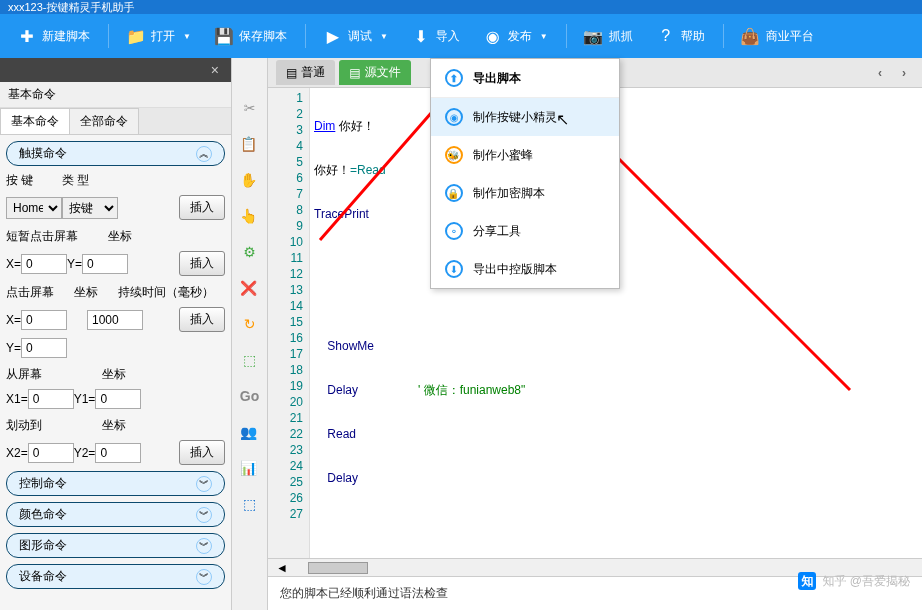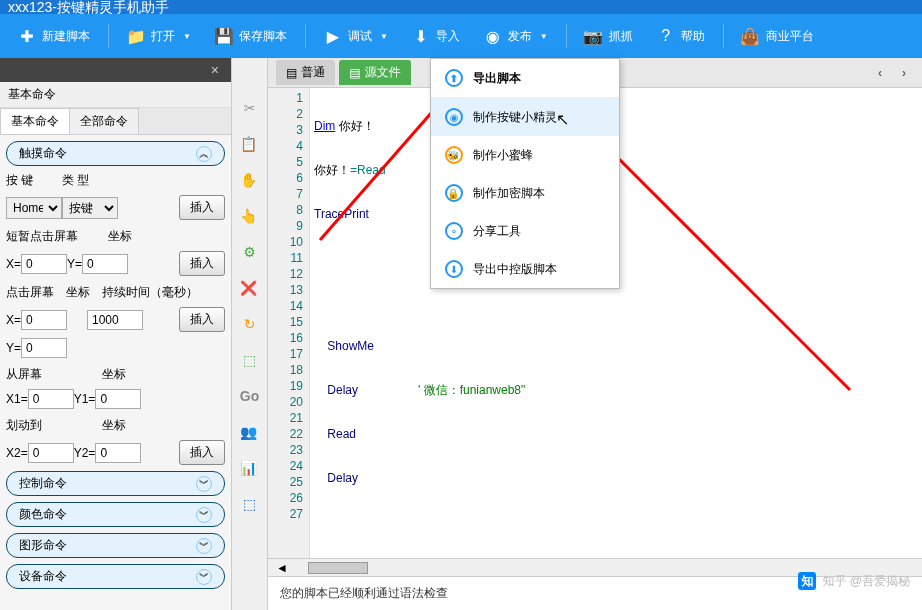--- a/index.html
+++ b/index.html
@@ -1,18 +1,18 @@
 <!DOCTYPE html>
 <html><head>
 <meta charset="utf-8">
 <style>
 * { margin: 0; padding: 0; box-sizing: border-box; font-family: "Microsoft YaHei", sans-serif; font-size: 12px; }
 body { width: 922px; height: 610px; overflow: hidden; background: #e8e8e8; position: relative; }
 
-.titlebar { height: 14px; background: #1976d2; color: #fff; padding: 0 8px; font-size: 14px; line-height: 14px; }
+.titlebar { height: 14px; background: #1976d2; color: #fff; padding: 0 8px; font-size: 11px; line-height: 14px; }
 
 .toolbar { height: 44px; background: #2196f3; display: flex; align-items: center; padding: 0 8px; gap: 4px; }
 .tool-btn { display: flex; align-items: center; gap: 6px; color: #fff; padding: 6px 10px; cursor: pointer; border-radius: 3px; }
 .tool-icon { width: 18px; height: 18px; display: inline-flex; align-items: center; justify-content: center; font-size: 16px; }
 .tool-sep { width: 1px; height: 24px; background: rgba(255,255,255,0.3); margin: 0 4px; }
 .dd { font-size: 8px; margin-left: 2px; color: #fff; }
 
 .main { display: flex; height: calc(100% - 58px); }
 
 .left-panel { width: 232px; background: #f5f5f5; border-right: 1px solid #ccc; display: flex; flex-direction: column; }
@@ -157,21 +157,21 @@
         </div>
       <div class="form-row">
         <span>X=</span>
           <input class="form-input" value="0" style="">
         <span>Y=</span>
           <input class="form-input" value="0" style="">
         <span style="flex:1"></span>
         <button class="btn-insert">插入</button>
       </div>
 
-      <div class="section-label" style="display:flex;gap:12px">
+      <div class="section-label" style="display:flex;gap:20px">
           <span>点击屏幕</span>
           <span>坐标</span>
           <span>持续时间（毫秒）</span>
         </div>
       <div class="form-row">
         <span>X=</span>
           <input class="form-input" value="0" style="">
         <span style="width:20px"></span>
         <input class="form-input" style="width: 56px;" value="1000">
         <span style="flex:1"></span>

